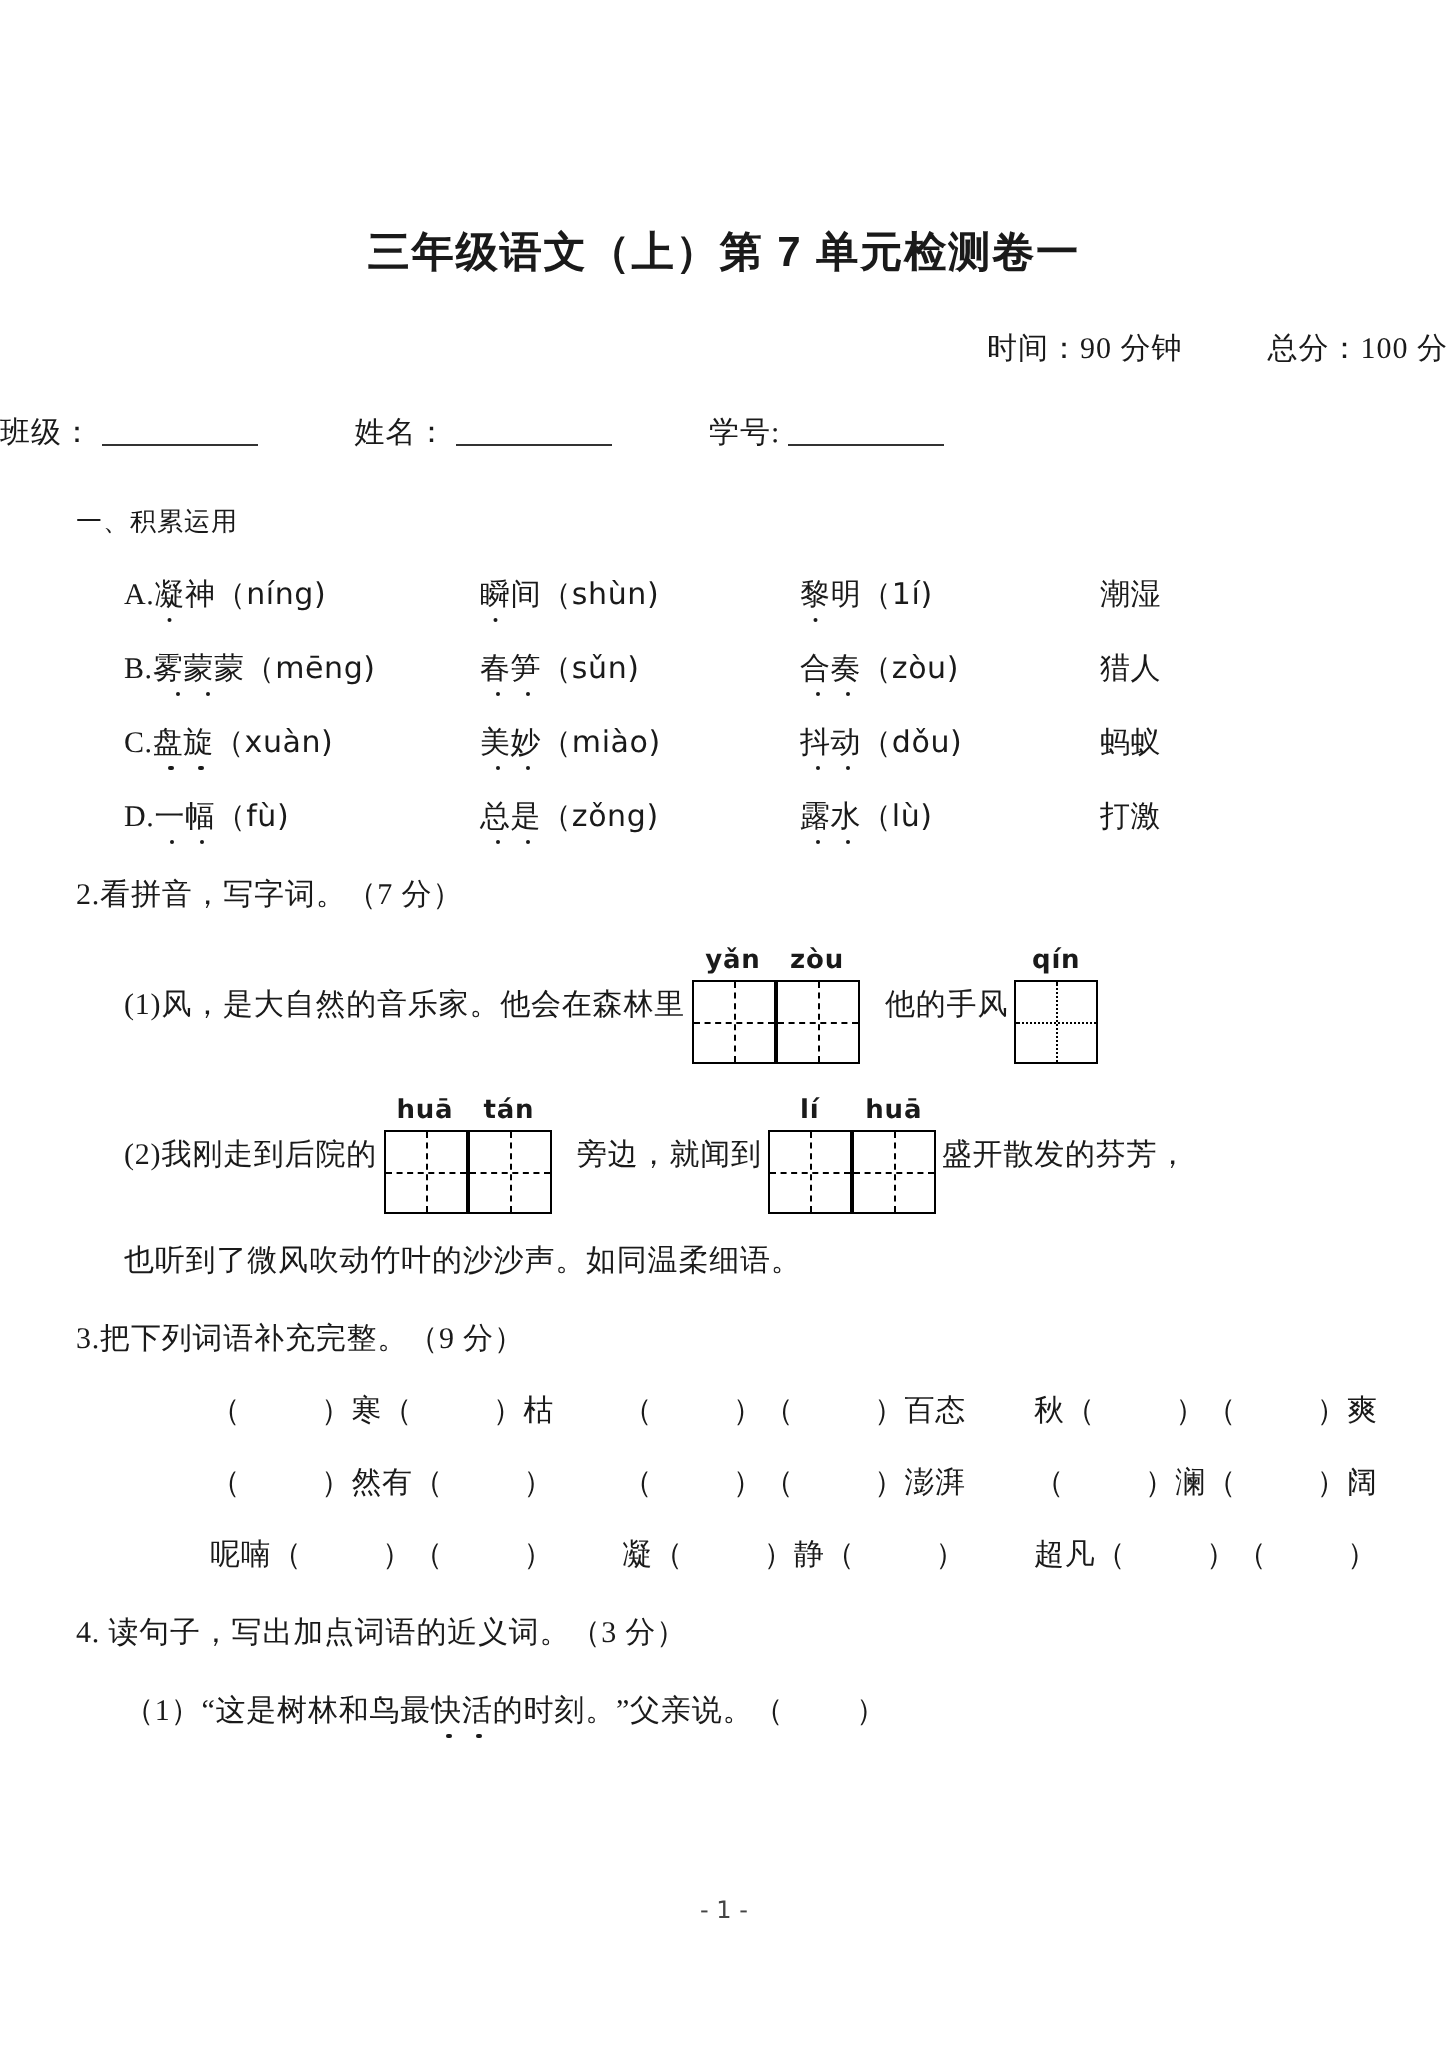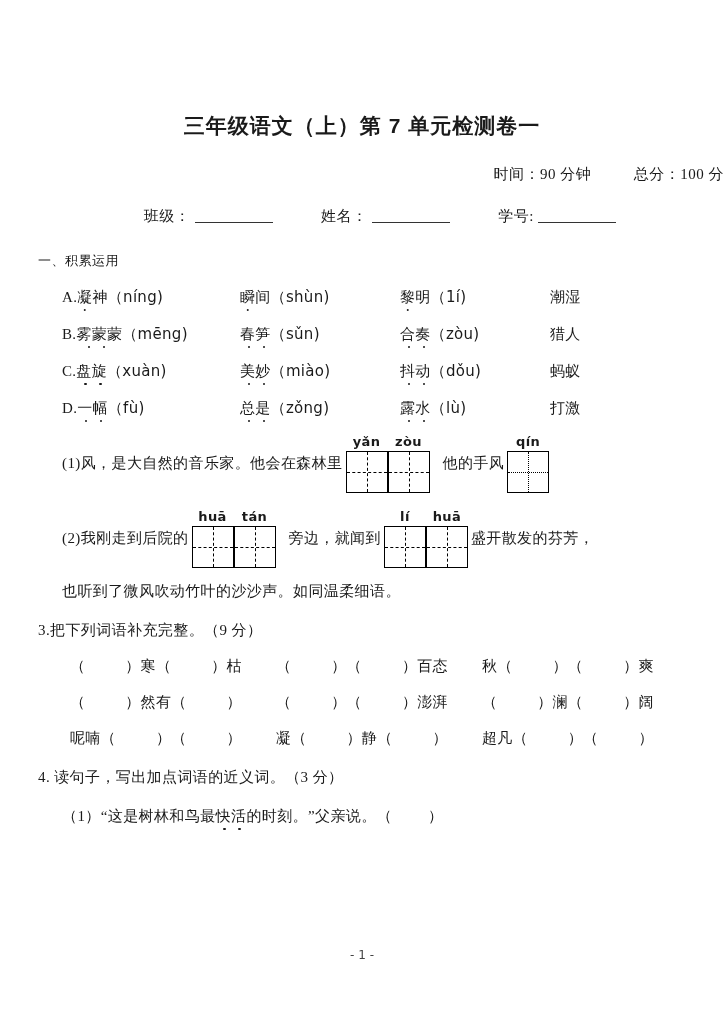--- a/index.html
+++ b/index.html
@@ -33,25 +33,23 @@
   }
   .doc-subtitle {
     text-align: right;
     font-size: 15px;
     margin-top: 25px;
     letter-spacing: 0.5px;
   }
   .sub-gap { display: inline-block; width: 34px; }
 
   .idline {
-    text-align: center;
     font-size: 15px;
     margin-top: 23px;
     letter-spacing: 0.5px;
-    padding-left: 36px;
   }
   .idline .fld { display: inline-block; }
   .idline .blank {
     display: inline-block;
     border-bottom: 1px solid #333;
     width: 78px;
     height: 13px;
     vertical-align: -2px;
   }
   .id-gap { display: inline-block; width: 40px; }
@@ -163,20 +161,21 @@
   }
   .sentence-row .txt { white-space: nowrap; }
   .spacer-sm { display: inline-block; width: 10px; }
 
   
   .br-row {
     font-size: 15px;
     margin: 17px 0 0 70px;
     letter-spacing: 0.3px;
     white-space: nowrap;
+    text-align: center;
   }
   .br { display: inline-block; }
   .br .gap-s { display: inline-block; width: 40px; }
   .grp-gap { display: inline-block; width: 26px; }
 
   
   .footer {
     position: absolute;
     left: 0;
     right: 0;
@@ -235,20 +234,21 @@
     <span class="c4">蚂蚁</span>
   </div>
 
   <div class="opt-row">
     <span class="c1"><span>D.</span><span class="dotted2">一幅</span><span class="py">（fù)</span></span>
     <span class="c2"><span class="dotted2">总是</span><span class="py">（zǒng)</span></span>
     <span class="c3"><span class="dotted2">露水</span><span class="py">（lù)</span></span>
     <span class="c4">打激</span>
   </div>
 
+  <div class="q">2.看拼音，写字词。（7 分）</div>
 
   <div class="sentence-row">
     <span class="txt">(1)风，是大自然的音乐家。他会在森林里</span>
     <span class="tzg-wrap">
       <span class="tzg-pinyin">
         <span>yǎn</span>
         <span>zòu</span>
       </span>
       <span class="tzg-grid">
         <span class="tzg-cell"></span>

